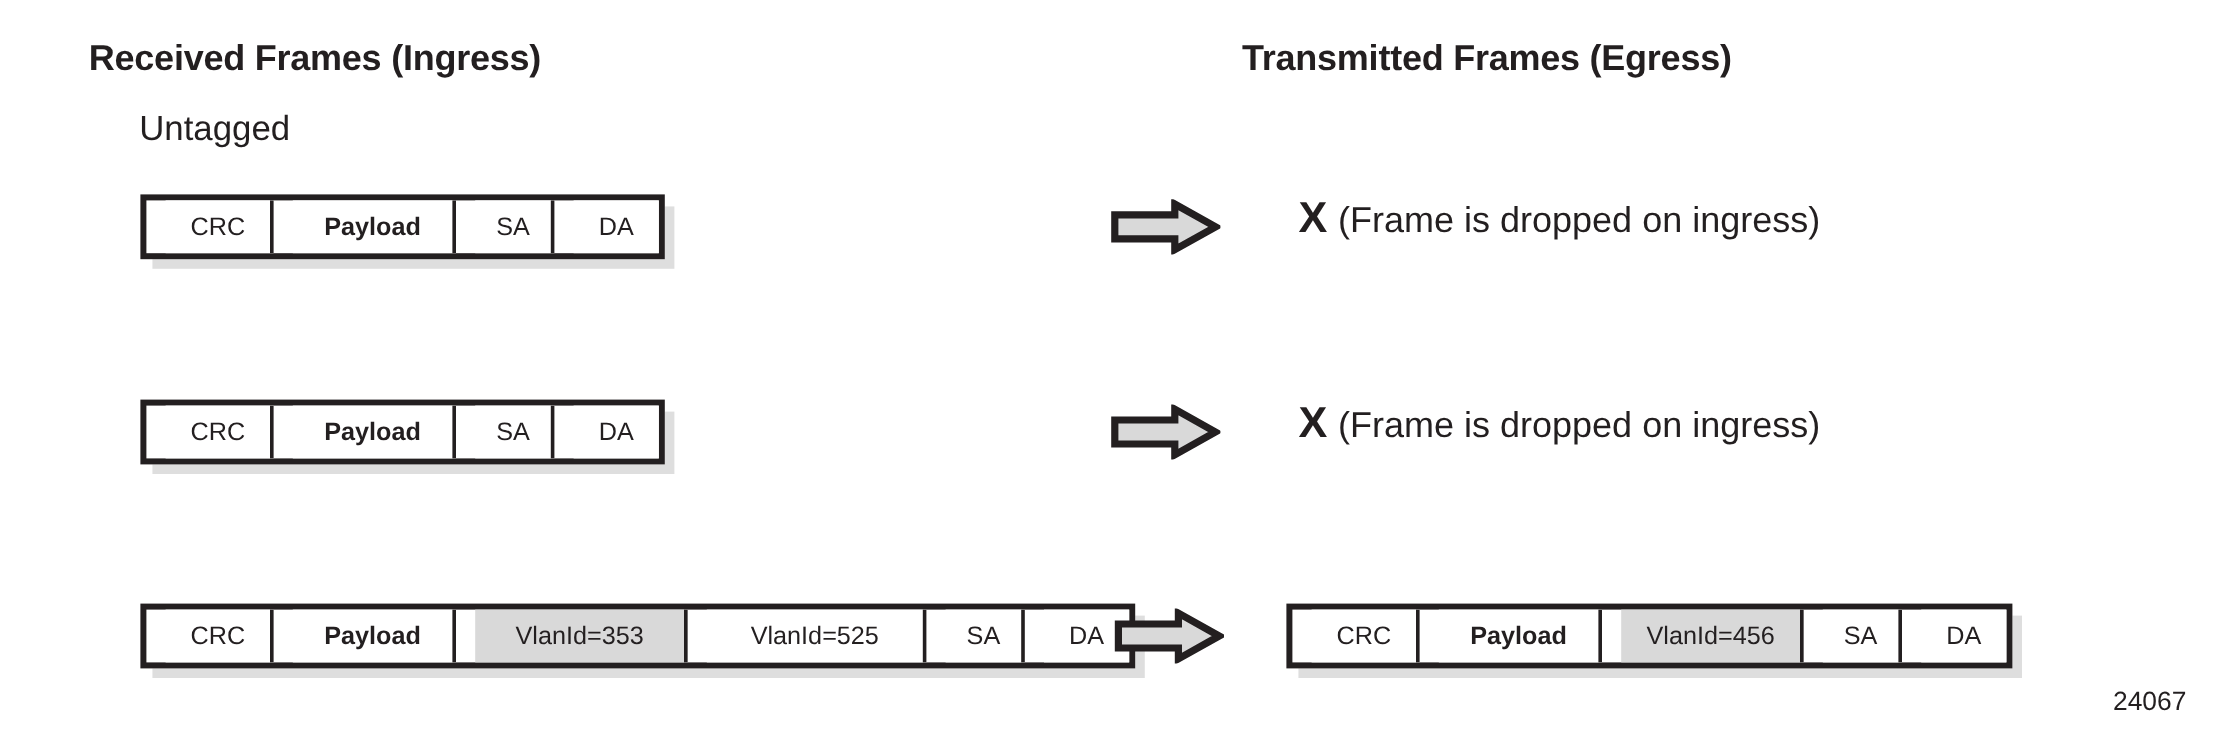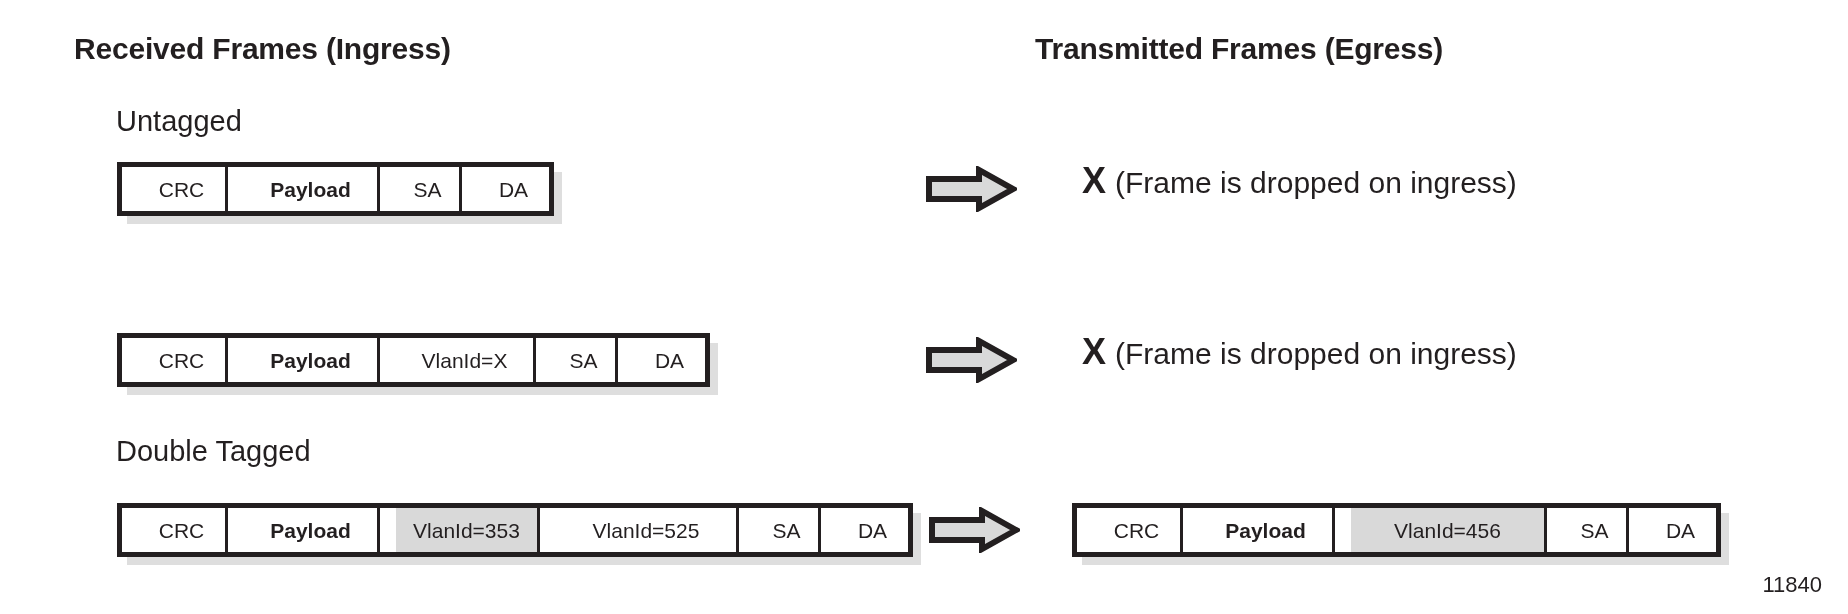--- a/index.html
+++ b/index.html
@@ -35,21 +35,21 @@
   #hdr-egress  { left: 1035px; top: 32px; }
 
   
   .row-label {
     position: absolute;
     font-size: 29px;
     font-weight: normal;
     white-space: nowrap;
     left: 116px;
   }
-  #label-row-0 { top: 105px; }
+  #label-row-0 { top: 92px; }
   #label-row-1 { top: 264px; }
   #label-row-2 { top: 435px; }
 
   
   .frame {
     position: absolute;
     display: flex;
     align-items: stretch;
     border: 5px solid #231f20;
     background: #ffffff;
@@ -77,23 +77,23 @@
   #frame-ingress-1 { left: 117px;  top: 333px; }
   #frame-ingress-2 { left: 117px;  top: 503px; }
   #frame-egress-2  { left: 1072px; top: 503px; }
 
   
   .w-crc      { width: 90px;  }
   .w-payload  { width: 136px; font-weight: bold; }
   .w-sa       { width: 66px;  }
   .w-da       { width: 71px;  }
   .w-vlanx    { width: 140px; }
-  .w-vlan353  { width: 144px; text-align: right; }
+  .w-vlan353  { width: 177px; text-align: right; }
   .w-vlan525  { width: 183px; }
-  .w-vlan456  { width: 196px; }
+  .w-vlan456  { width: 152px; }
 
   
   .arrow {
     position: absolute;
     width: 92px;
     height: 46px;
   }
   #arrow-row-0 { left: 925px; top: 166px; }
   #arrow-row-1 { left: 925px; top: 337px; }
   #arrow-row-2 { left: 928px; top: 507px; }
@@ -151,37 +151,35 @@
 
   <div class="drop-note" id="drop-note-0">
     <span class="xmark">X</span>
     <span class="note-text">(Frame is dropped on ingress)</span>
   </div>
 
 
   <div class="frame" id="frame-ingress-1">
     <div class="cell w-crc">CRC</div>
     <div class="cell w-payload">Payload</div>
-    <div class="cell w-vlanx">VlanId=X</div>
     <div class="cell w-sa">SA</div>
     <div class="cell w-da">DA</div>
   </div>
 
   <div class="arrow" id="arrow-row-1">
     <svg viewBox="0 0 92 46" width="92" height="46" preserveAspectRatio="none">
       <polygon points="4,13 54,13 54,4 88,23 54,42 54,33 4,33" fill="#d9d9d9" stroke="#231f20" stroke-width="6" stroke-linejoin="miter"></polygon>
     </svg>
   </div>
 
   <div class="drop-note" id="drop-note-1">
     <span class="xmark">X</span>
     <span class="note-text">(Frame is dropped on ingress)</span>
   </div>
 
-  <div class="row-label" id="label-row-2">Double Tagged</div>
 
   <div class="frame" id="frame-ingress-2">
     <div class="cell w-crc">CRC</div>
     <div class="cell w-payload">Payload</div>
     <div class="cell w-vlan353 shaded">VlanId=353</div>
     <div class="cell w-vlan525">VlanId=525</div>
     <div class="cell w-sa">SA</div>
     <div class="cell w-da">DA</div>
   </div>
 
@@ -192,15 +190,15 @@
   </div>
 
   <div class="frame" id="frame-egress-2">
     <div class="cell w-crc">CRC</div>
     <div class="cell w-payload">Payload</div>
     <div class="cell w-vlan456 shaded">VlanId=456</div>
     <div class="cell w-sa">SA</div>
     <div class="cell w-da">DA</div>
   </div>
 
-  <div id="figure-number">11840</div>
+  <div id="figure-number">24067</div>
 
 </div>
 
 </body></html>

